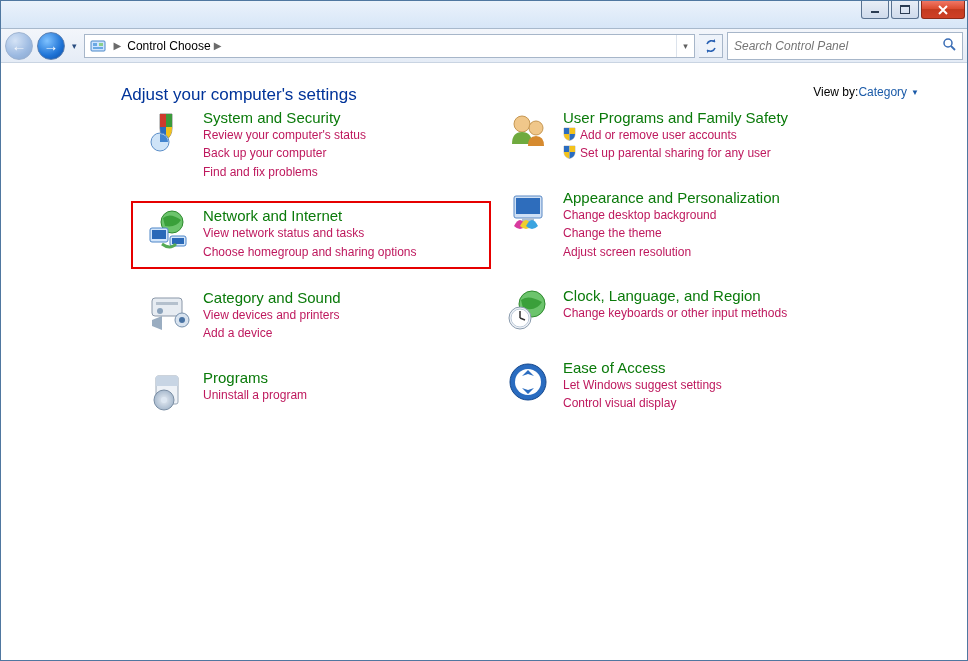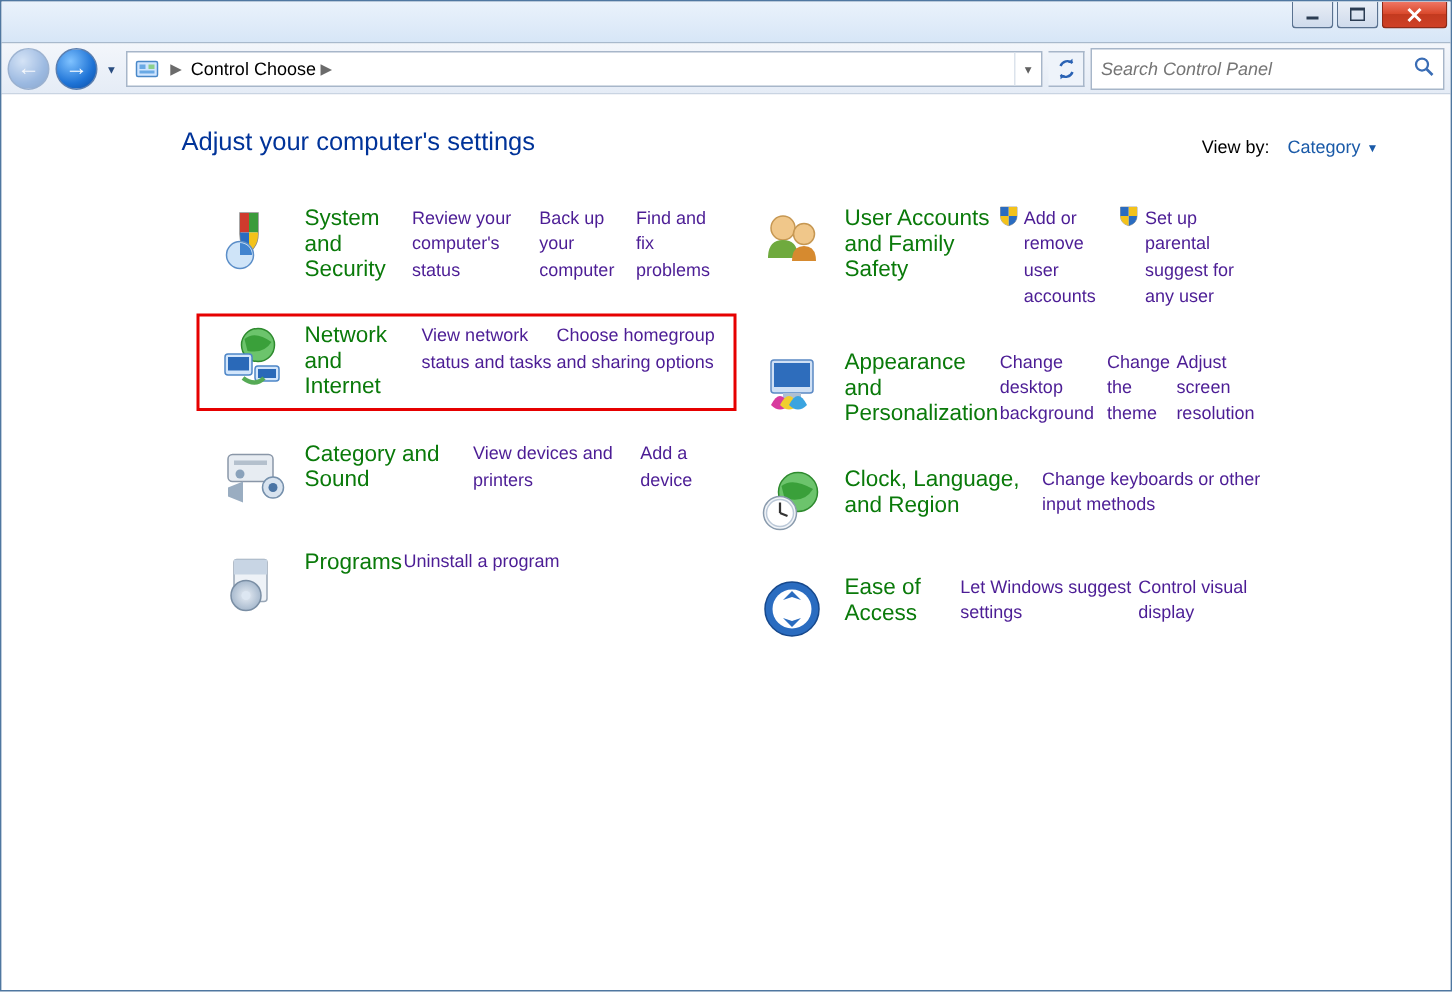--- a/index.html
+++ b/index.html
@@ -107,52 +107,51 @@
   }
   .searchbox .mag{color:#3a6db5;font-style:normal}
   
   .content{
     padding: 22px 20px 0 118px;
     background:#fff;
     height: calc(100% - 62px);
     position:relative;
   }
   .header-row{
-    display:flex;align-items:flex-end;justify-content:space-between;
-    margin-bottom: 28px;
+    display:flex;align-items:flex-start;justify-content:space-between;
   }
   .page-title{
     color:#003399;font-size:17px;font-weight:400;
     margin-left: 2px;
   }
   .viewby{
-    font-size:12px;color:#000;display:flex;align-items:center;gap:12px;
+    font-size:12px;color:#000;display:flex;align-items:center;gap:0;
     margin-right: 28px;
   }
   .viewby .cat{color:#1a5aa8;display:flex;align-items:center;gap:4px}
   .viewby .cat .dd{font-size:8px;color:#1a5aa8}
   .categories{
     display:flex;gap:10px;
   }
   .col{width:350px;display:flex;flex-direction:column;gap:18px}
   .col.left{margin-left:20px}
   .cat-item{
     display:flex;gap:12px;position:relative;padding:4px 6px;
   }
   .cat-item.highlight{
     border:2px solid #e60000;
     margin:-2px -2px -2px -8px; padding:4px 0 6px 12px;
   }
   .cat-icon{
     width:46px;height:46px;flex-shrink:0;
     display:flex;align-items:center;justify-content:center;
   }
-  .cat-body{display:flex;flex-direction:row;gap:1px}
+  .cat-body{display:flex;flex-direction:column;gap:1px}
   .cat-title{color:#0a7a0a;font-size:15px;}
-  .cat-link{color:#4c1d95;font-size:12px;line-height:1.45}
+  .cat-link{color:#be185d;font-size:12px;line-height:1.45}
   .cat-link.shield{display:flex;align-items:flex-start;gap:4px}
   .mini-shield{
     width:13px;height:14px;display:inline-block;flex-shrink:0;
   }
 </style>
 </head>
 <body>
 
 <div class="titlebar">
   <div class="winbtn">
@@ -317,40 +316,40 @@
       <div class="cat-item">
         <div class="cat-icon">
           <svg width="44" height="44" viewBox="0 0 44 44">
             <circle cx="16" cy="14" r="8" fill="#f0c78a" stroke="#c69752"></circle>
             <path d="M6 34 Q6 22 16 22 Q26 22 26 34 Z" fill="#6faa3e"></path>
             <circle cx="30" cy="18" r="7" fill="#f0c78a" stroke="#c69752"></circle>
             <path d="M22 36 Q22 26 30 26 Q38 26 38 36 Z" fill="#d68a2f"></path>
           </svg>
         </div>
         <div class="cat-body">
-          <a class="cat-title">User Accounts and Family Safety</a>
+          <a class="cat-title">User Programs and Family Safety</a>
           <a class="cat-link shield">
             <span class="mini-shield"><svg width="13" height="14" viewBox="0 0 13 14">
                   <path d="M1 1 L12 1 L12 7 Q12 12 6.5 13.5 Q1 12 1 7 Z" fill="#fff" stroke="#888" stroke-width="0.5"></path>
                   <path d="M1 1 L6.5 1 L6.5 7 L1 7Z" fill="#2a6cc0"></path>
                   <path d="M6.5 1 L12 1 L12 7 L6.5 7Z" fill="#f3c21b"></path>
                   <path d="M1 7 L6.5 7 L6.5 13.5 Q1 12 1 7Z" fill="#f3c21b"></path>
                   <path d="M6.5 7 L12 7 Q12 12 6.5 13.5 Z" fill="#2a6cc0"></path>
                 </svg></span>
             <span>Add or remove user accounts</span>
           </a>
           <a class="cat-link shield">
             <span class="mini-shield"><svg width="13" height="14" viewBox="0 0 13 14">
                   <path d="M1 1 L12 1 L12 7 Q12 12 6.5 13.5 Q1 12 1 7 Z" fill="#fff" stroke="#888" stroke-width="0.5"></path>
                   <path d="M1 1 L6.5 1 L6.5 7 L1 7Z" fill="#2a6cc0"></path>
                   <path d="M6.5 1 L12 1 L12 7 L6.5 7Z" fill="#f3c21b"></path>
                   <path d="M1 7 L6.5 7 L6.5 13.5 Q1 12 1 7Z" fill="#f3c21b"></path>
                   <path d="M6.5 7 L12 7 Q12 12 6.5 13.5 Z" fill="#2a6cc0"></path>
                 </svg></span>
-            <span>Set up parental suggest for any user</span>
+            <span>Set up parental sharing for any user</span>
           </a>
         </div>
       </div>
 
       <div class="cat-item">
         <div class="cat-icon">
           <svg width="44" height="44" viewBox="0 0 44 44">
             <rect x="8" y="6" width="28" height="22" rx="2" fill="#cfe0f5" stroke="#5b89c4"></rect>
             <rect x="10" y="8" width="24" height="16" fill="#2e6dbc"></rect>
             <rect x="16" y="28" width="12" height="4" fill="#aebfd3"></rect>

